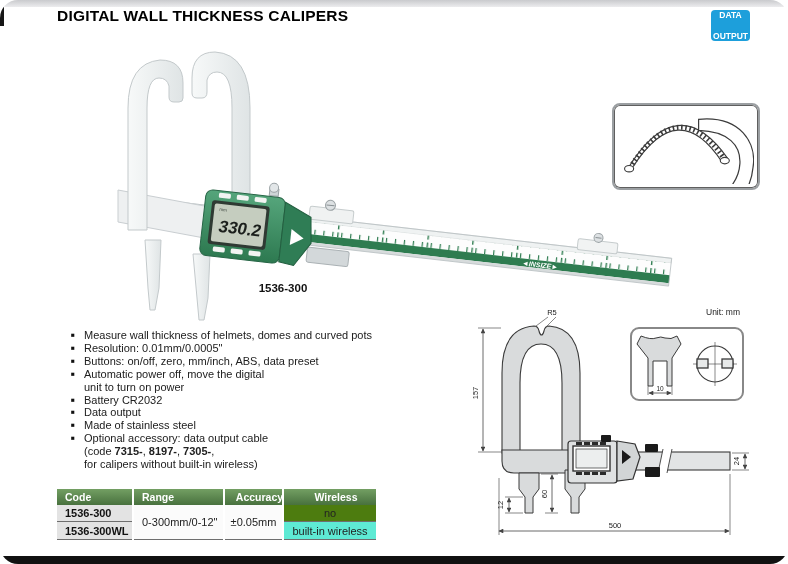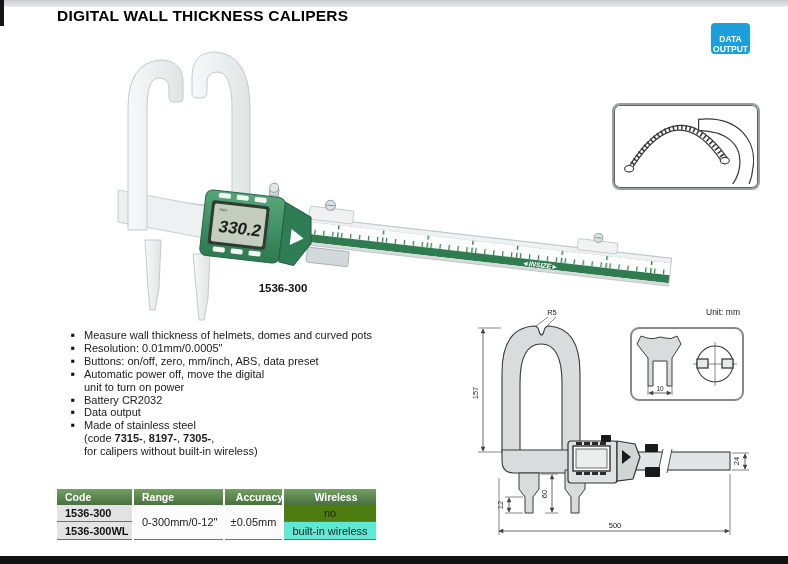--- a/index.html
+++ b/index.html
@@ -1,26 +1,26 @@
 <!DOCTYPE html>
 <html><head>
 <meta charset="utf-8">
 <style>
   html,body{margin:0;padding:0;background:#fff;}
   .page{position:relative;width:788px;height:564px;background:#fff;overflow:hidden;
-        font-family:"Liberation Sans",sans-serif;color:#222;}
+        font-family:"Liberation Sans",sans-serif;color:#222;border-radius:18px;}
   .top-strip{position:absolute;left:0;top:0;width:788px;height:7px;
              background:linear-gradient(180deg,#c9cacd,#ececee);}
   .corner-notch{position:absolute;left:0;top:0;width:4px;height:26px;background:#161616;}
   .bottom-bar{position:absolute;left:0;top:556px;width:788px;height:8px;background:#111;}
   .page-title{position:absolute;left:57px;top:7px;font-size:15.5px;font-weight:bold;
               letter-spacing:.2px;color:#000;white-space:nowrap;}
-  .data-badge{position:absolute;left:711px;top:23px;width:39px;height:31px;border-radius:4px;
+  .data-badge{position:absolute;left:711px;top:10px;width:39px;height:31px;border-radius:4px;
               background:#1d9fdb;color:#fff;font-weight:bold;font-size:8.5px;line-height:10px;
-              display:flex;flex-direction:column;align-items:center;justify-content:flex-end;text-align:center;}
+              display:flex;flex-direction:column;align-items:center;justify-content:space-between;text-align:center;}
   .photo-svg{position:absolute;left:55px;top:36px;}
   .code-label{position:absolute;left:228px;top:282px;width:110px;text-align:center;
               font-weight:bold;font-size:11.5px;color:#111;}
   .usage-box{position:absolute;left:612px;top:103px;width:144px;height:83px;background:#fff;
              border:2px solid #9b9fa2;border-radius:8px;box-shadow:inset 0 0 0 1px #5f5f5f;overflow:hidden;}
   .unit-note{position:absolute;left:706px;top:307px;width:60px;font-size:8.5px;color:#222;}
   .features{position:absolute;left:71px;top:329px;width:392px;}
   .feat{display:flex;align-items:flex-start;font-size:11px;line-height:12.9px;color:#202020;}
   .feat .bullet{width:13px;font-size:6.5px;line-height:12.9px;color:#111;}
   .feat.cont{padding-left:13px;}
@@ -159,20 +159,24 @@
         <span class="ft"><span>Battery CR2032</span></span>
       </div>
       <div class="feat">
         <span class="bullet">■</span>
         <span class="ft"><span>Data output</span></span>
       </div>
       <div class="feat">
         <span class="bullet">■</span>
         <span class="ft"><span>Made of stainless steel</span></span>
       </div>
+      <div class="feat">
+        <span class="bullet">■</span>
+        <span class="ft"><span>Optional accessory: data output cable</span></span>
+      </div>
       <div class="feat cont">
         <span class="ft"><span>(code </span><span class="bold">7315-</span><span>, </span><span class="bold">8197-</span><span>, </span><span class="bold">7305-</span><span>,</span></span>
       </div>
       <div class="feat cont">
         <span class="ft"><span>for calipers without built-in wireless)</span></span>
       </div>
     </div>
 
   <div class="spec-table">
     <div class="th" style="grid-column:1;grid-row:1">Code</div>

